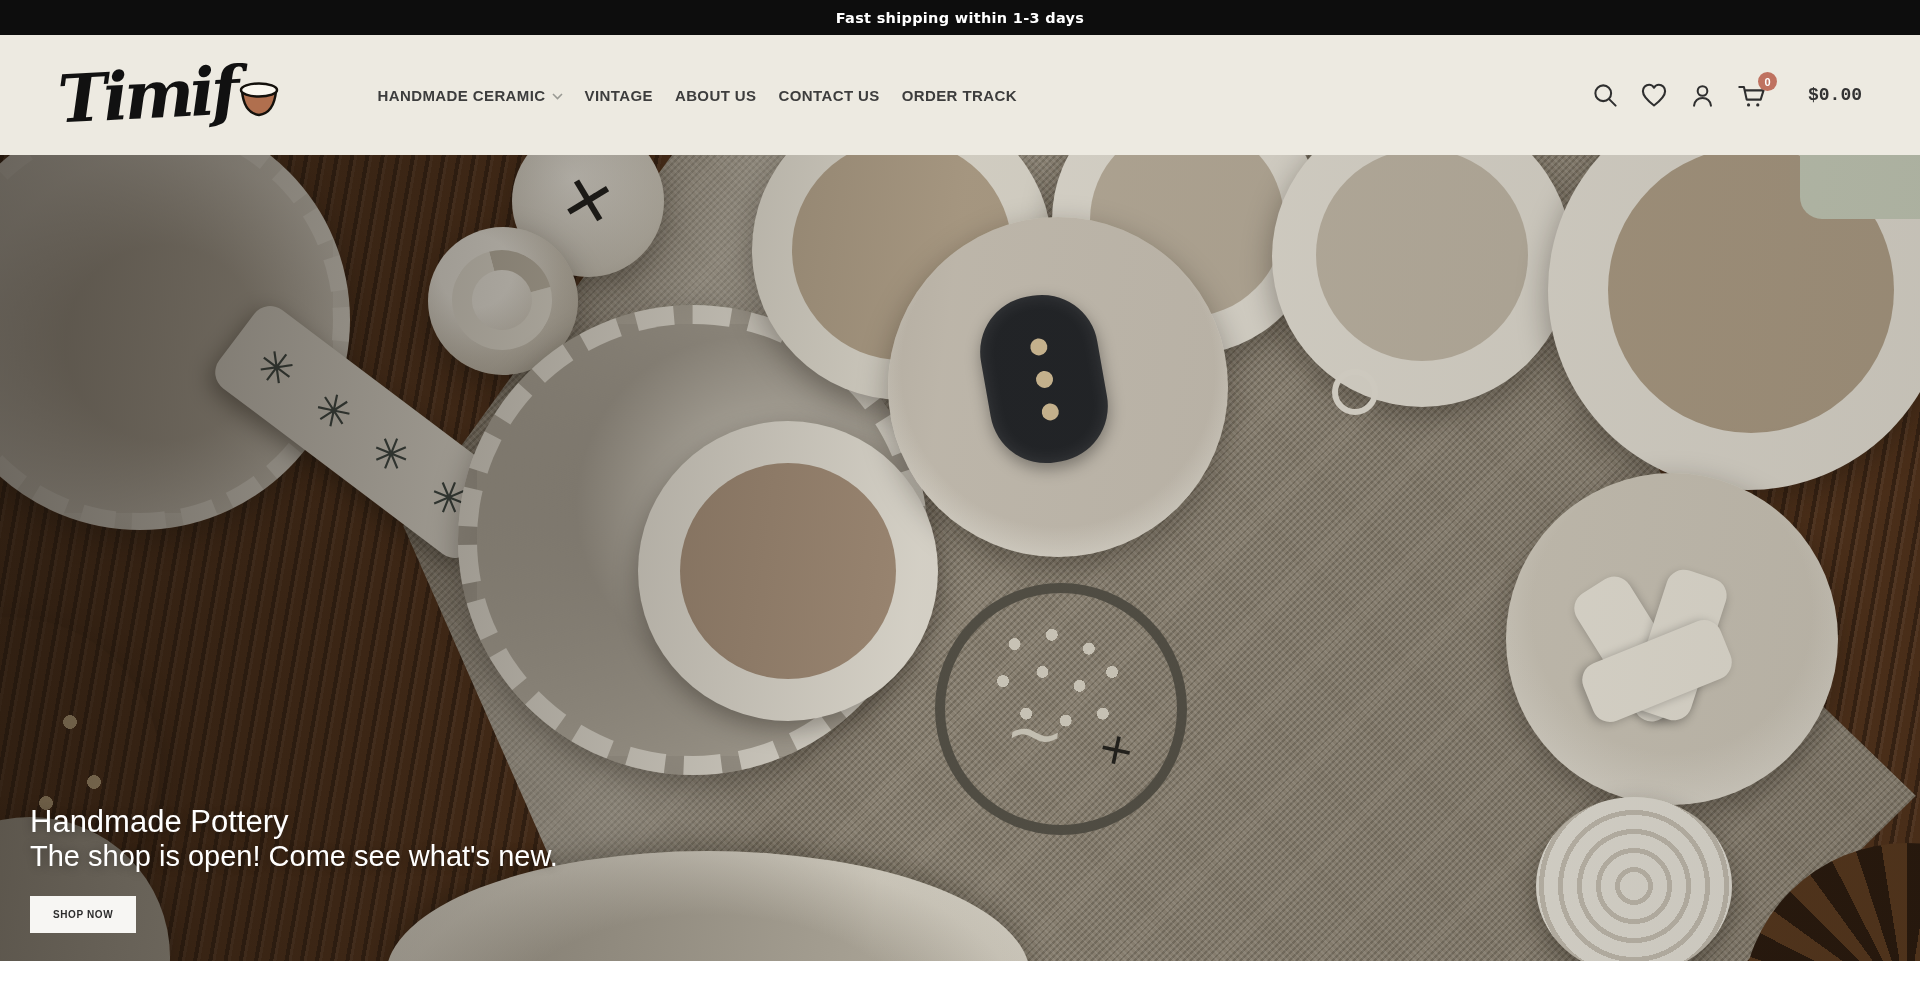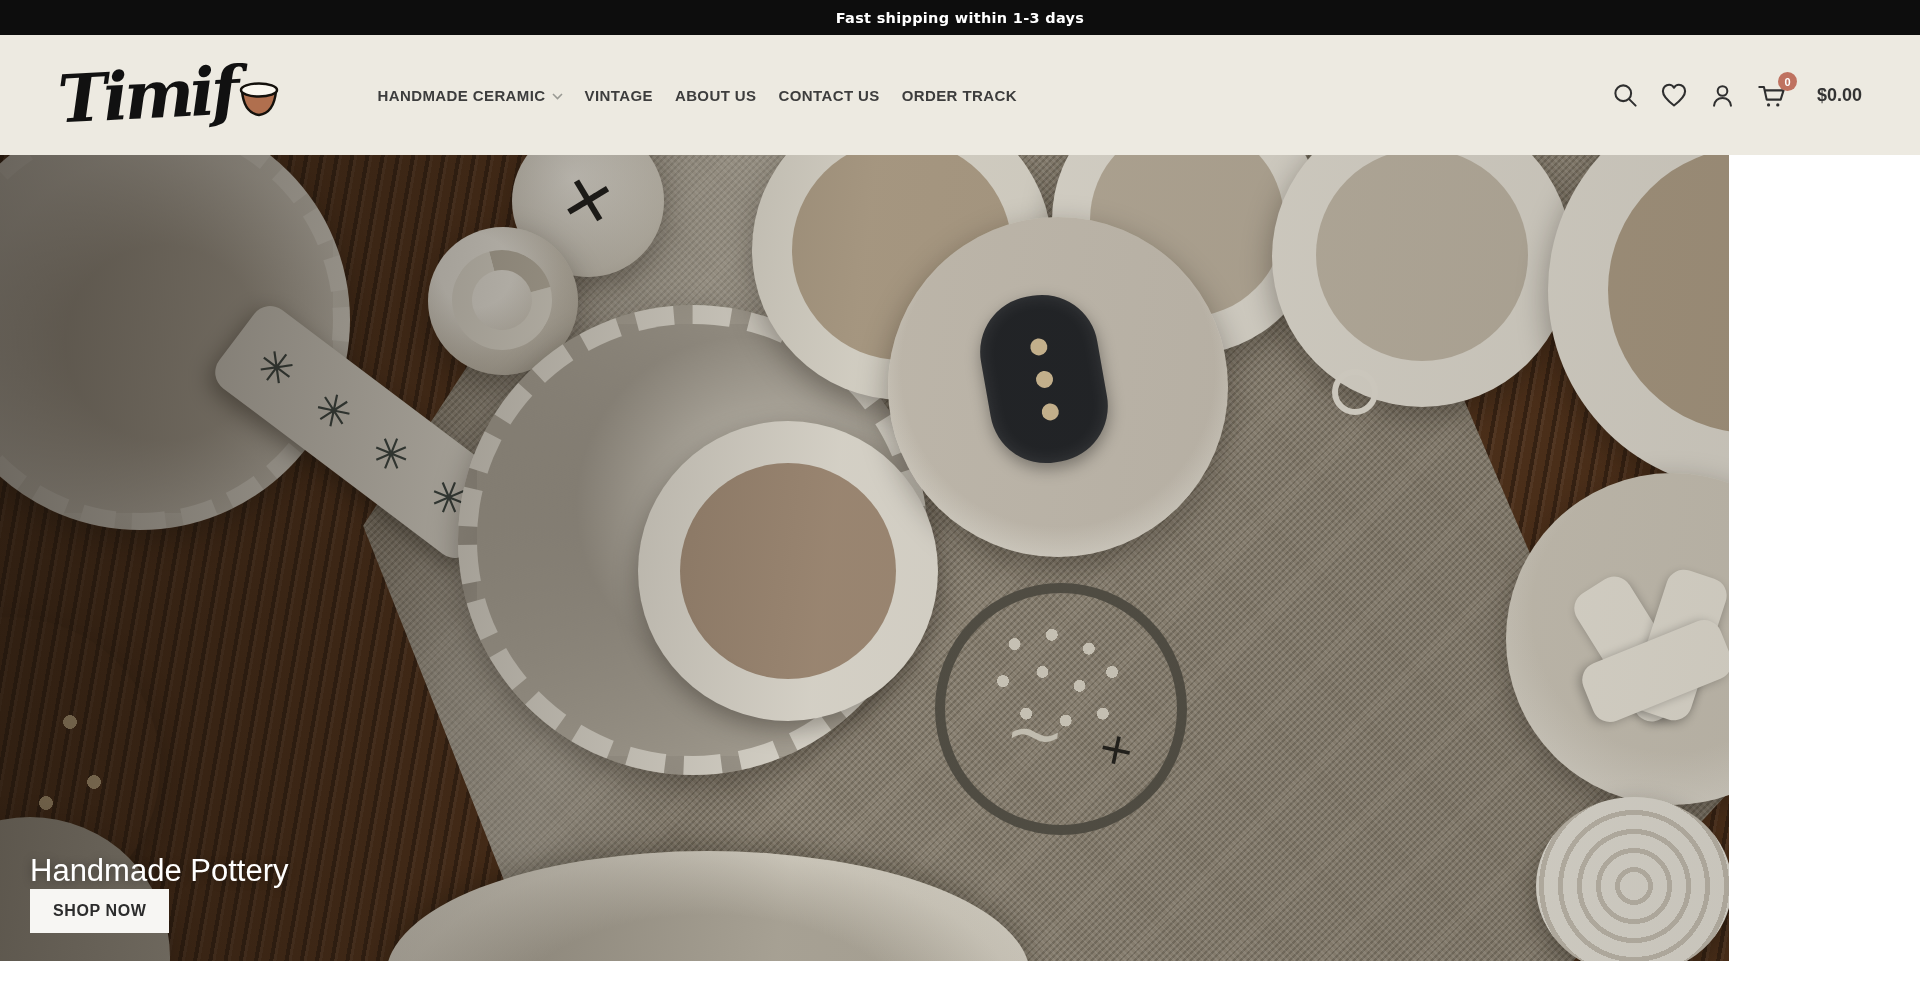--- a/index.html
+++ b/index.html
@@ -25,25 +25,25 @@
                   text-transform:uppercase; display:flex; align-items:center; gap:6px;
                   font-family:"Liberation Sans",sans-serif; }
   .chev { margin-top:2px; }
 
   .actions { margin-left:auto; display:flex; align-items:center; gap:21px; }
   .icon-btn { display:flex; align-items:center; justify-content:center; position:relative; }
   .icon-btn svg { display:block; }
   .badge { position:absolute; top:-9px; right:-10px; width:19px; height:19px; border-radius:50%;
            background:#bf7260; color:#fff; font-size:11px; font-weight:700;
            display:flex; align-items:center; justify-content:center; }
-  .cart-total { color:#333; font-size:18px; font-weight:600; margin-left:9px;
-                font-family:Liberation Sans, sans-serif; }
-
-  
-  .hero { position:relative; width:1729px; height:806px; overflow:hidden;
+  .cart-total { color:#333; font-size:18px; font-weight:600; margin-left:20px;
+                font-family:Liberation Mono, monospace; }
+
+  
+  .hero { position:relative; width:1920px; height:806px; overflow:hidden;
           background-color:#958c7c;
           background-image:
             linear-gradient(115deg, transparent 26%, rgba(250,248,238,.28) 33% 40%, transparent 47%),
             repeating-linear-gradient(45deg, rgba(255,255,255,.10) 0 2px, transparent 2px 5px),
             repeating-linear-gradient(-45deg, rgba(40,36,26,.22) 0 2px, transparent 2px 5px); }
   .shape { position:absolute; }
   .wood { background-color:#54341c;
           background-image:repeating-linear-gradient(100deg, rgba(0,0,0,.30) 0 4px,
              rgba(255,255,255,.05) 4px 7px, transparent 7px 15px); }
   .wood-left  { inset:0; clip-path:polygon(0 0, 35% 0, 21% 46%, 31% 100%, 0 100%); }
@@ -98,21 +98,21 @@
                         rgba(22,16,10,.10) 48%, rgba(22,16,10,.18) 100%); }
 
   
   .caption { position:absolute; left:30px; bottom:28px; z-index:5; color:#fff;
              text-shadow:0 1px 10px rgba(0,0,0,.35); }
   .caption .subtitle { font-size:31px; font-weight:400; font-family:"Liberation Sans",sans-serif; }
   .caption h1 { font-size:46px; font-weight:700; font-family:"DejaVu Sans",sans-serif;
                 margin:7px 0 15px; letter-spacing:.5px; }
   .caption .tagline { font-size:29px; font-weight:400; font-family:"Liberation Sans",sans-serif;
                       margin-bottom:23px; }
-  .cta { display:inline-block; background:#f7f6f3; color:#2c2c2c; font-size:16px;
+  .cta { display:inline-block; background:#f7f6f3; color:#2c2c2c; font-size:10px;
          font-weight:700; letter-spacing:.6px; padding:13px 23px;
          font-family:"Liberation Sans",sans-serif; text-shadow:none; }
 </style>
 </head>
 <body>
 
 <header>
   <div class="topbar">
     <span>Fast shipping within 1-3 days</span>
   </div>
@@ -261,15 +261,16 @@
                                  radial-gradient(circle 7px at 78% 55%, #d3b98e 97%, transparent),
                                  radial-gradient(circle 7px at 62% 62%, #d3b98e 97%, transparent);"></div>
     <div class="shape bowl" style="left:-110px; top:662px; width:280px; height:280px;
                 background:radial-gradient(circle at 55% 40%, #b6b0a2 0 55%, #d9d4c7 85%);"></div>
 
     <div class="overlay"></div>
   </div>
 
   <div class="caption">
     <p class="subtitle">Handmade Pottery</p>
+    <p class="tagline">The shop is open! Come see what's new.</p>
     <a class="cta">SHOP NOW</a>
   </div>
 </section>
 
 </body></html>

